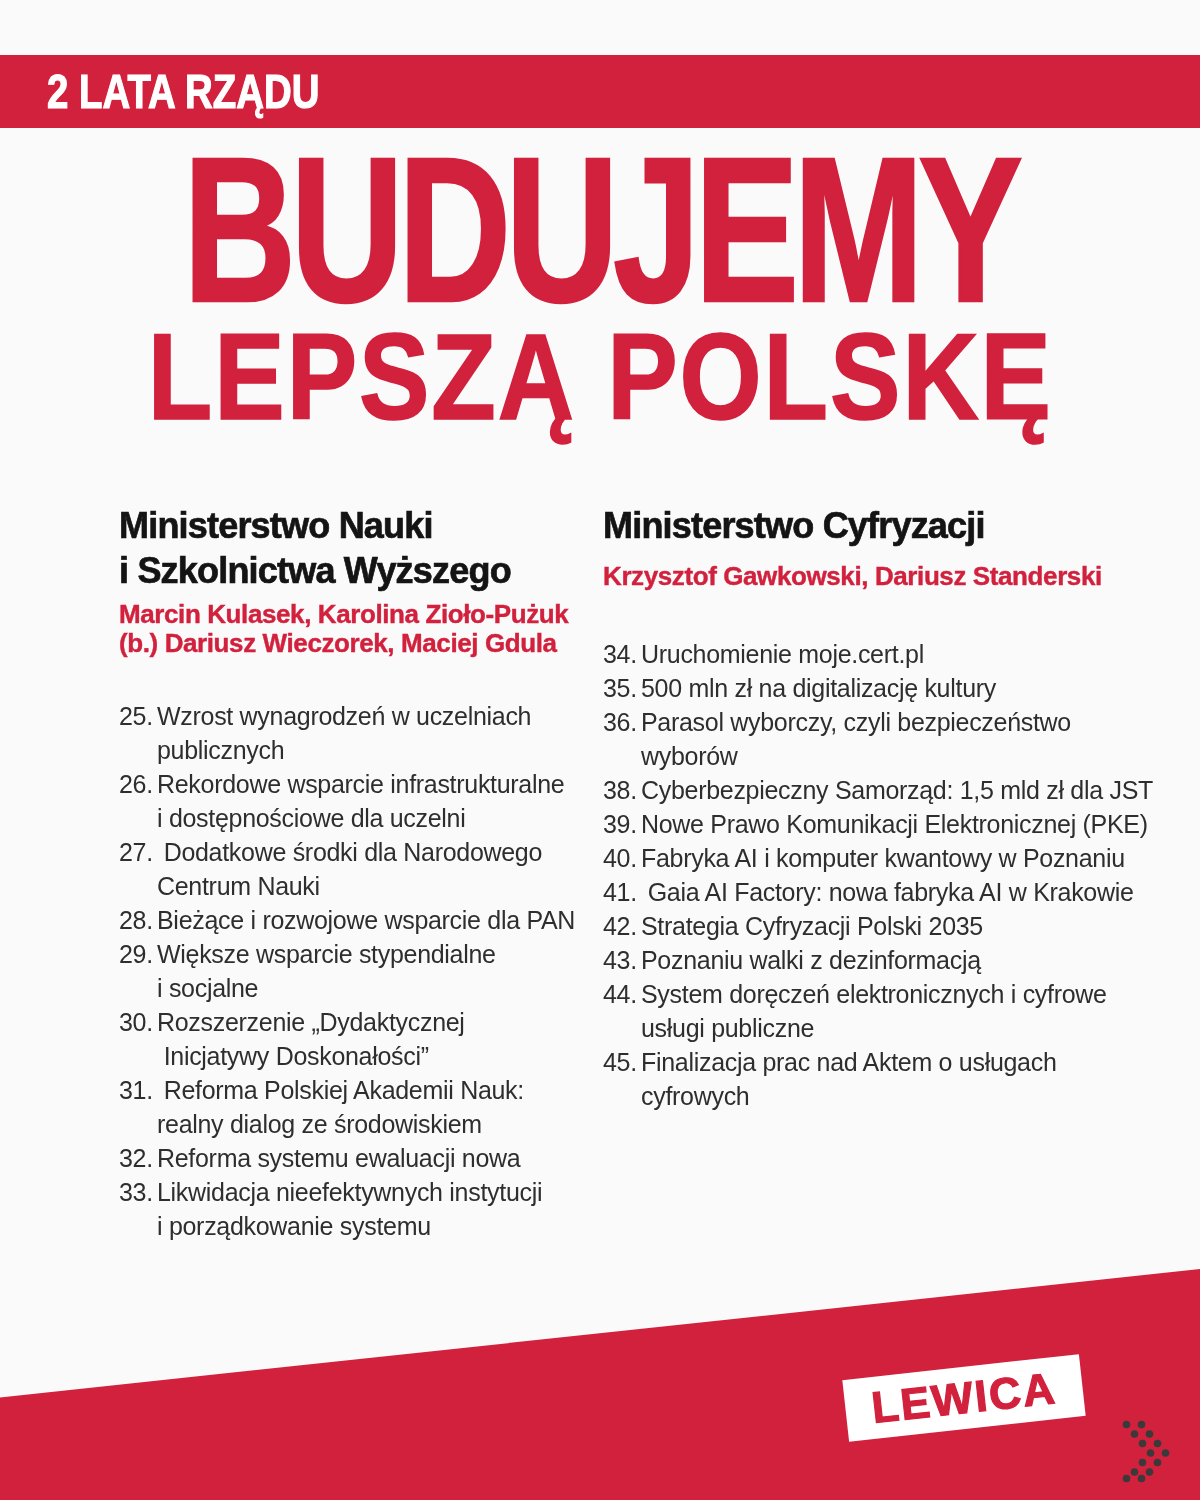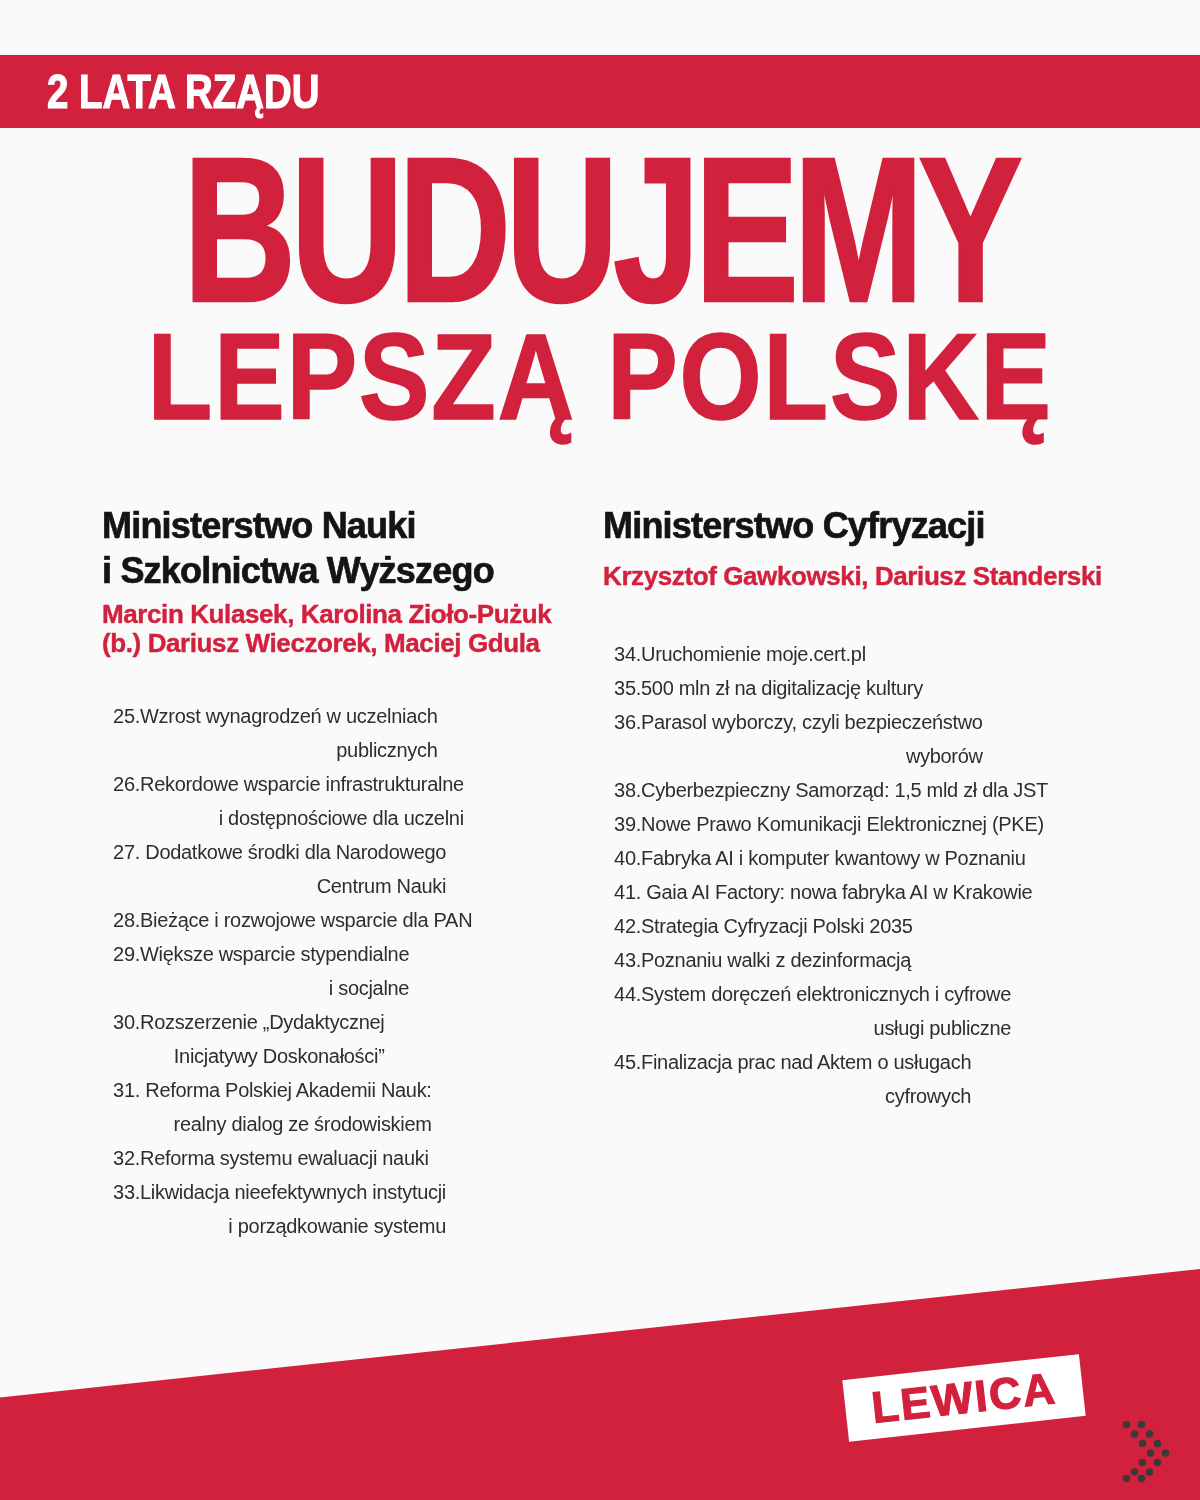--- a/index.html
+++ b/index.html
@@ -35,41 +35,41 @@
   }
   .title-line-2{top:323px;height:105px;}
   .title-line-2 .t{
     font-size:110px;line-height:110px;letter-spacing:2px;white-space:pre;
     -webkit-text-stroke:1.5px currentColor;
     transform:scale(0.96,1.12);transform-origin:center;
   }
 
   
   .col{position:absolute;top:503px;}
-  .col-left{left:102px;width:470px;}
+  .col-left{left:119px;width:470px;}
   .col-right{left:603px;width:565px;}
   .ministry{
     color:#141414;font-weight:700;font-size:36px;line-height:45px;
     letter-spacing:-0.8px;-webkit-text-stroke:0.7px #141414;
     white-space:pre-line;margin:0;
   }
   .ministers{
     color:#d2213d;font-weight:700;font-size:26px;line-height:29px;
     letter-spacing:-0.4px;-webkit-text-stroke:0.4px #d2213d;
     white-space:pre-line;
   }
   .col-left .ministers{margin-top:7px;}
   .col-right .ministers{margin-top:14px;}
 
   ul.items{list-style:none;margin:0;padding:0;}
   .col-left ul.items{margin-top:41px;}
   .col-right ul.items{margin-top:46px;}
   ul.items li{
     display:flex;align-items:flex-start;
-    color:#2e2e2e;font-size:20px;line-height:34px;letter-spacing:-0.3px;text-align:right;
+    color:#2e2e2e;font-size:25px;line-height:34px;letter-spacing:-0.3px;
   }
   ul.items .num{flex:none;width:38px;white-space:pre;}
   ul.items .txt{white-space:pre;}
 
   
   .footer-band{
     position:absolute;left:0;top:1250px;width:1200px;height:250px;
     background:#d2213d;
     clip-path:polygon(0 59%,100% 7.6%,100% 100%,0 100%);
   }
@@ -136,21 +136,21 @@
           <span class="txt">Rozszerzenie „Dydaktycznej
  Inicjatywy Doskonałości”</span>
         </li>
       <li>
           <span class="num">31.</span>
           <span class="txt"> Reforma Polskiej Akademii Nauk:
 realny dialog ze środowiskiem</span>
         </li>
       <li>
           <span class="num">32.</span>
-          <span class="txt">Reforma systemu ewaluacji nauki</span>
+          <span class="txt">Reforma systemu ewaluacji nowa</span>
         </li>
       <li>
           <span class="num">33.</span>
           <span class="txt">Likwidacja nieefektywnych instytucji
 i porządkowanie systemu</span>
         </li>
     </ul>
   </div>
 
   <div class="col col-right">

